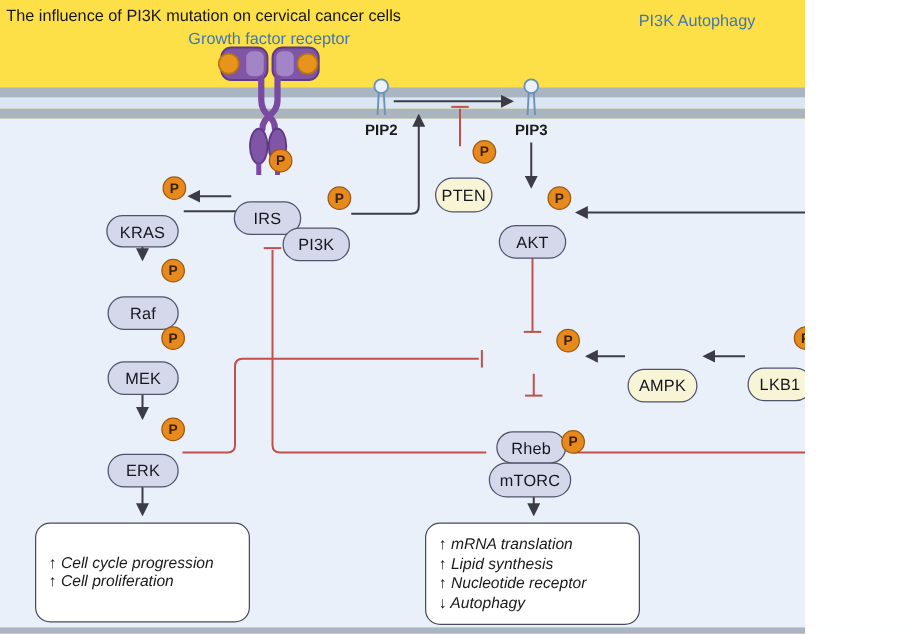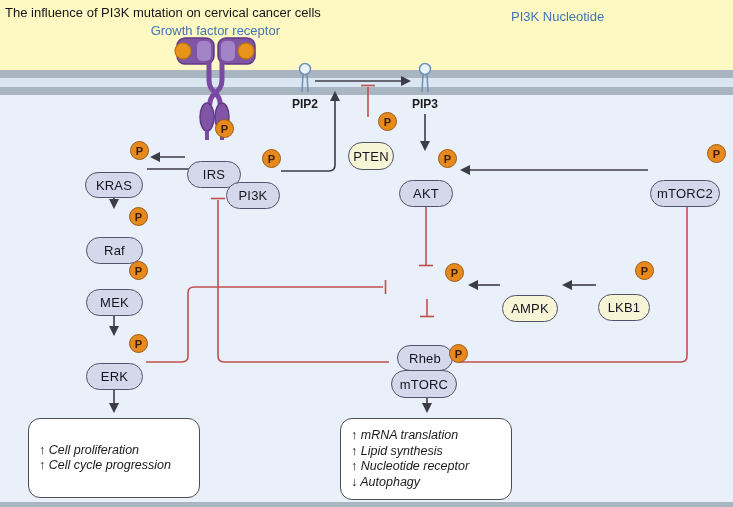--- a/index.html
+++ b/index.html
@@ -1,19 +1,19 @@
 <!DOCTYPE html>
 <html style="--red: #c0504d; --arrow: #3c3c46; --blue: #4176b5; --lav: #d5d8ea; --yellow: #f8f4d6; --nborder: #50536b; --orange: #e8891e; --band: #a9b5c1; --gap: #dae6f1; --cyto: #e9f0f9; --receptor_purple: #8155a6; --ligand_orange: #e8941c;"><head>
 <meta charset="utf-8">
 <style>
   html,body { margin:0; padding:0; }
   body { font-family: "Liberation Sans", sans-serif; }
   #stage {
-    position:relative; width:733px; height:507px; overflow:hidden;
-    background:#fef9c3;
+    position:relative; width:644px; height:507px; overflow:hidden;
+    background:#fde047;
   }
   
   .band { position:absolute; left:0; width:733px; background:var(--band,#a9b5c1); z-index:0; }
   .gap  { position:absolute; left:0; width:733px; background:var(--gap,#dae6f1); z-index:0; }
   .cyto { position:absolute; left:0; width:733px; background:var(--cyto,#e9f0f9); z-index:0; }
   
   #wires { position:absolute; left:0; top:0; z-index:2; }
   .e-black { fill:none; stroke:var(--arrow,#3c3c46); stroke-width:1.6; }
   .e-red   { fill:none; stroke:var(--red,#c0504d); stroke-width:1.6; }
   
@@ -48,21 +48,21 @@
 
 <div id="stage">
 
   <div class="band" style="top:70px;height:8px;"></div>
   <div class="gap" style="top:78px;height:9px;"></div>
   <div class="band" style="top:87px;height:8px;"></div>
   <div class="cyto" style="top:95px;height:407px;"></div>
   <div class="band" style="top:502px;height:5px;"></div>
 
   <div class="lbl title" style="left:5px;top:5px;">The influence of PI3K mutation on cervical cancer cells</div>
-  <div class="lbl blue" style="left:511px;top:9px;">PI3K Nucleotide</div>
+  <div class="lbl blue" style="left:511px;top:9px;">PI3K Autophagy</div>
   <div class="lbl blue" style="left:148px;top:23px;width:132px;text-align:right;">Growth factor receptor</div>
 
   <svg id="wires" width="733" height="507" viewBox="0 0 733 507">
     <defs>
       <marker id="ah" viewBox="0 0 10 10" refX="8" refY="5" markerWidth="6.5" markerHeight="6.5" orient="auto-start-reverse">
         <path d="M0,0 L10,5 L0,10 z" fill="#3c3c46"></path>
       </marker>
     </defs>
 
     <g>
@@ -152,22 +152,22 @@
   <div class="badge" style="left:129px;top:261px;">P</div>
   <div class="badge" style="left:129px;top:334px;">P</div>
   <div class="badge" style="left:378px;top:112px;">P</div>
   <div class="badge" style="left:438px;top:149px;">P</div>
   <div class="badge" style="left:707px;top:144px;">P</div>
   <div class="badge" style="left:445px;top:263px;">P</div>
   <div class="badge" style="left:635px;top:261px;">P</div>
   <div class="badge" style="left:449px;top:344px;">P</div>
 
   <div class="outbox" style="left:28px;top:418px;width:172px;height:80px;">
+    <span>↑ Cell cycle progression</span>
     <span>↑ Cell proliferation</span>
-    <span>↑ Cell cycle progression</span>
   </div>
   <div class="outbox" style="left:340px;top:418px;width:172px;height:82px;">
     <span>↑ mRNA translation</span>
     <span>↑ Lipid synthesis</span>
     <span>↑ Nucleotide receptor</span>
     <span>↓ Autophagy</span>
   </div>
 
 </div>
 

